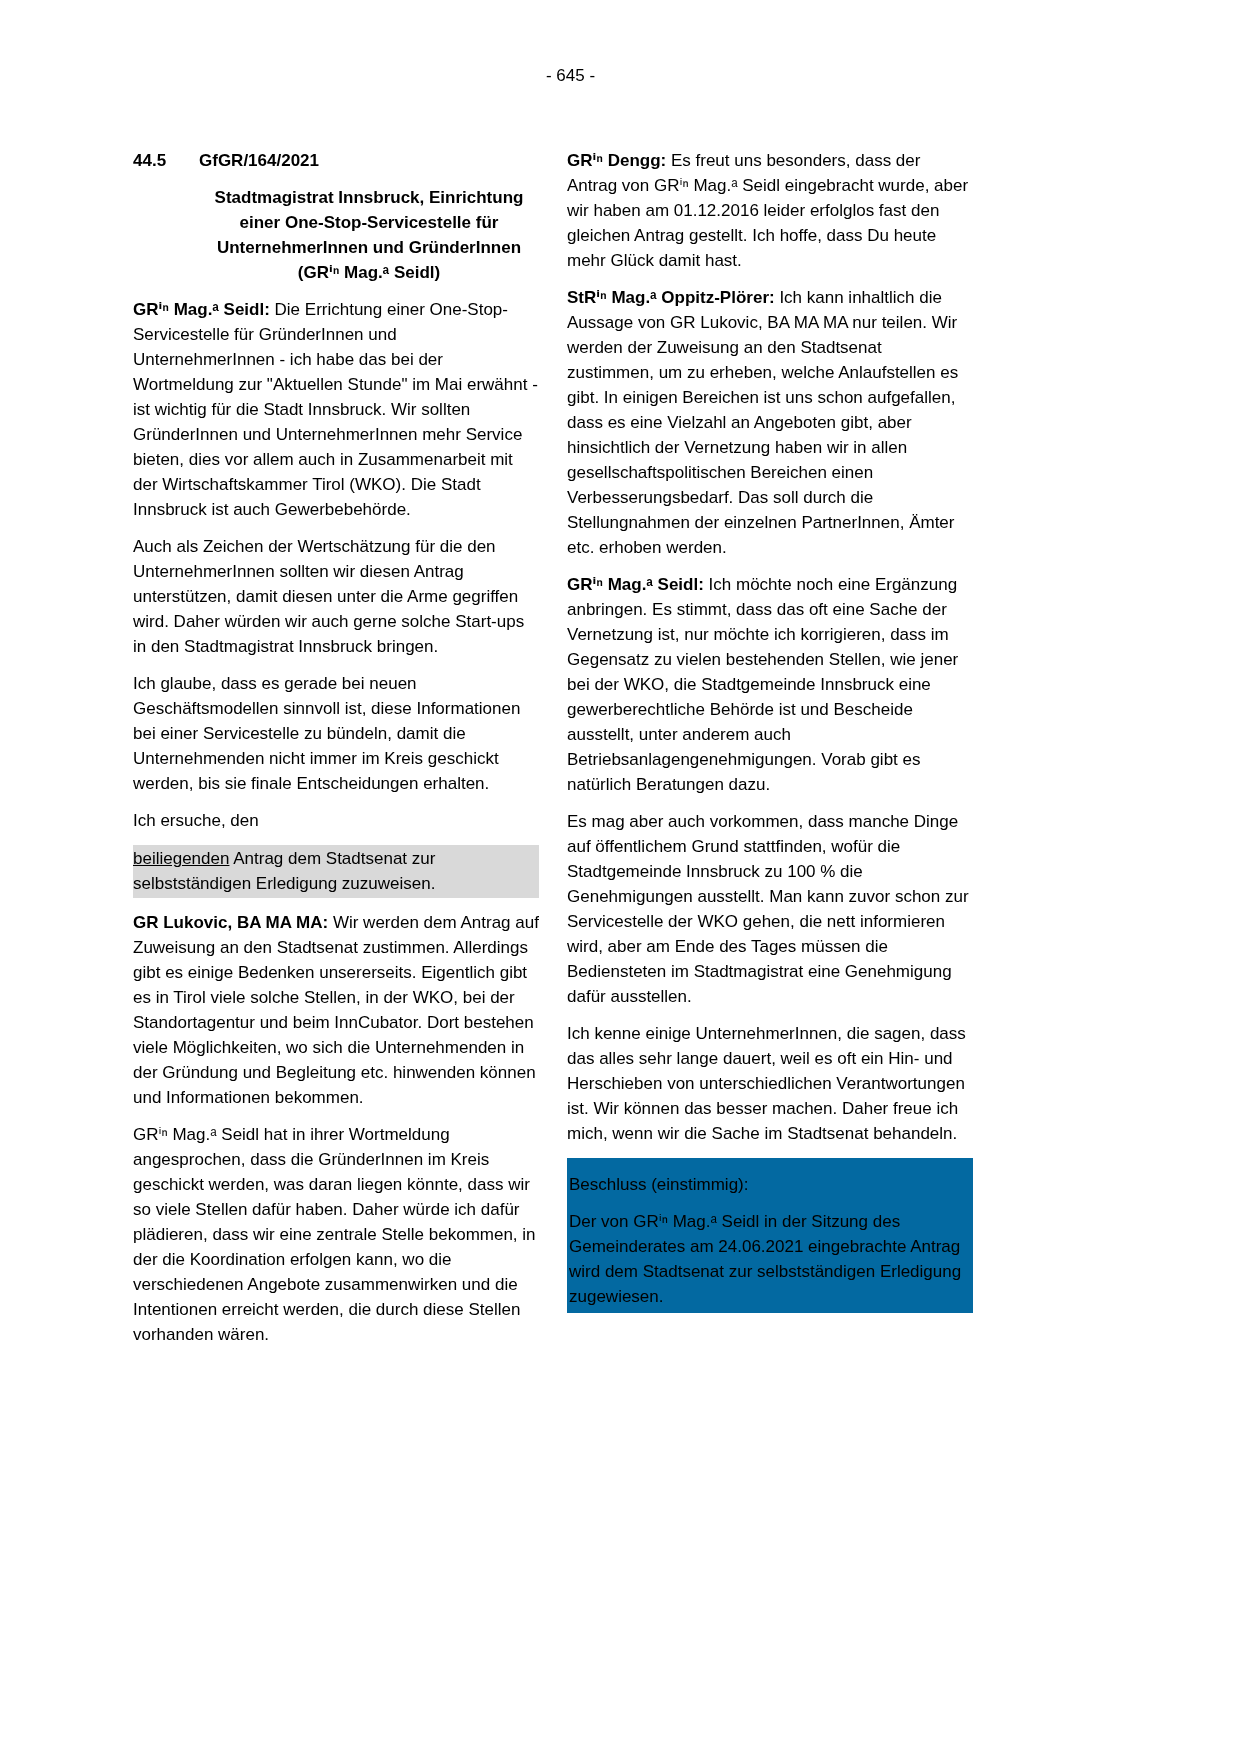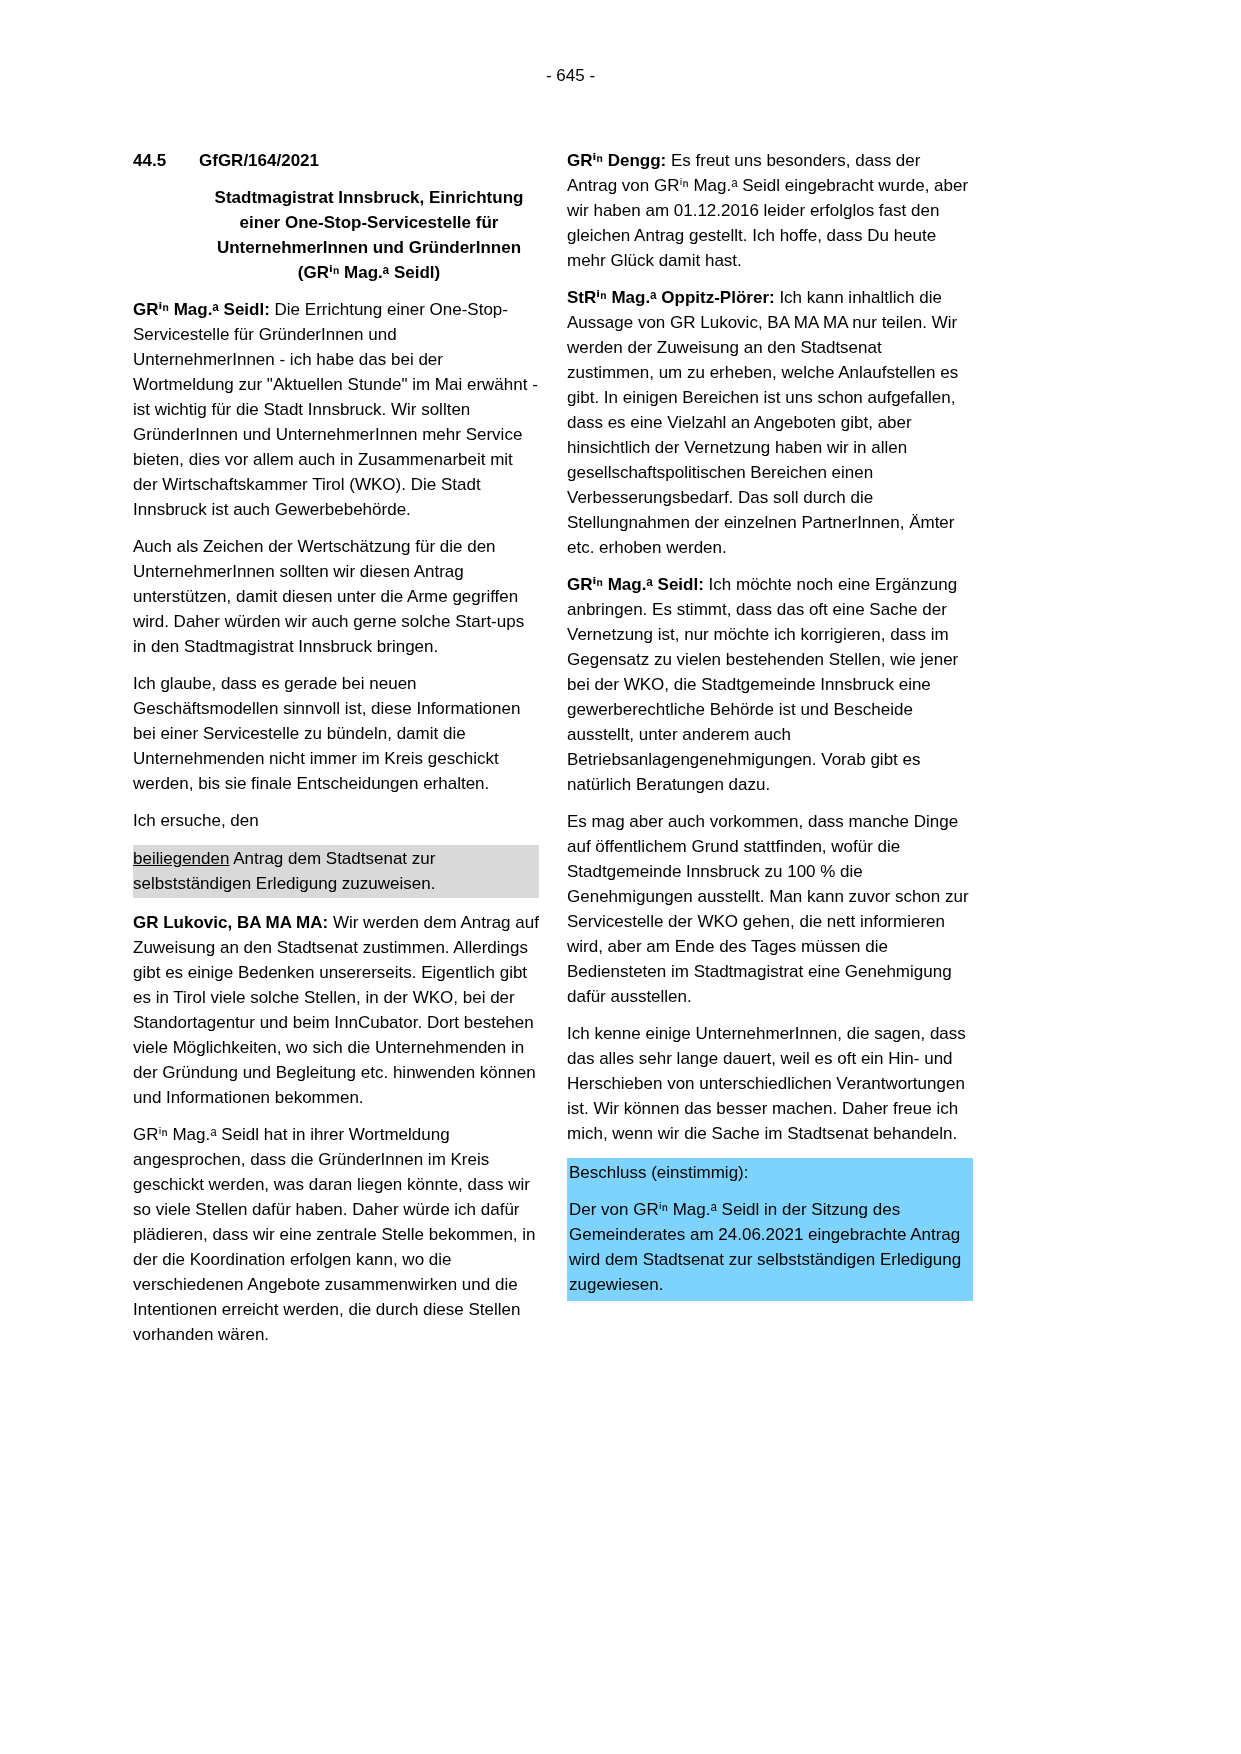--- a/index.html
+++ b/index.html
@@ -29,21 +29,21 @@
   .sec-title {
     font-size:17px; line-height:25px; font-weight:bold;
     margin:0 0 12px 66px; width:340px;text-align:center;
   }
   .speaker { font-weight:bold;text-align:right; }
   .motion-block {
     background:#d9d9d9; margin:0 0 12px 0; padding:1px 20px 2px 0;
   }
   .underlined { text-decoration:underline; }
   .decision-block {
-    background:#7dd3fc; margin:0; padding:2px 4px 4px 2px;
+    background:#0369a1; margin:0; padding:14px 4px 4px 2px;
   }
   .decision-block p { margin:0 0 12px 0; }
   .decision-block p:last-child { margin-bottom:0; }
   .footer {
     position:absolute; left:133px; top:1504px; width:875px;
     border-top:2px solid #84cc16; padding-top:9px;
     font-size:16px; line-height:20px;
   }
 </style>
 </head>

